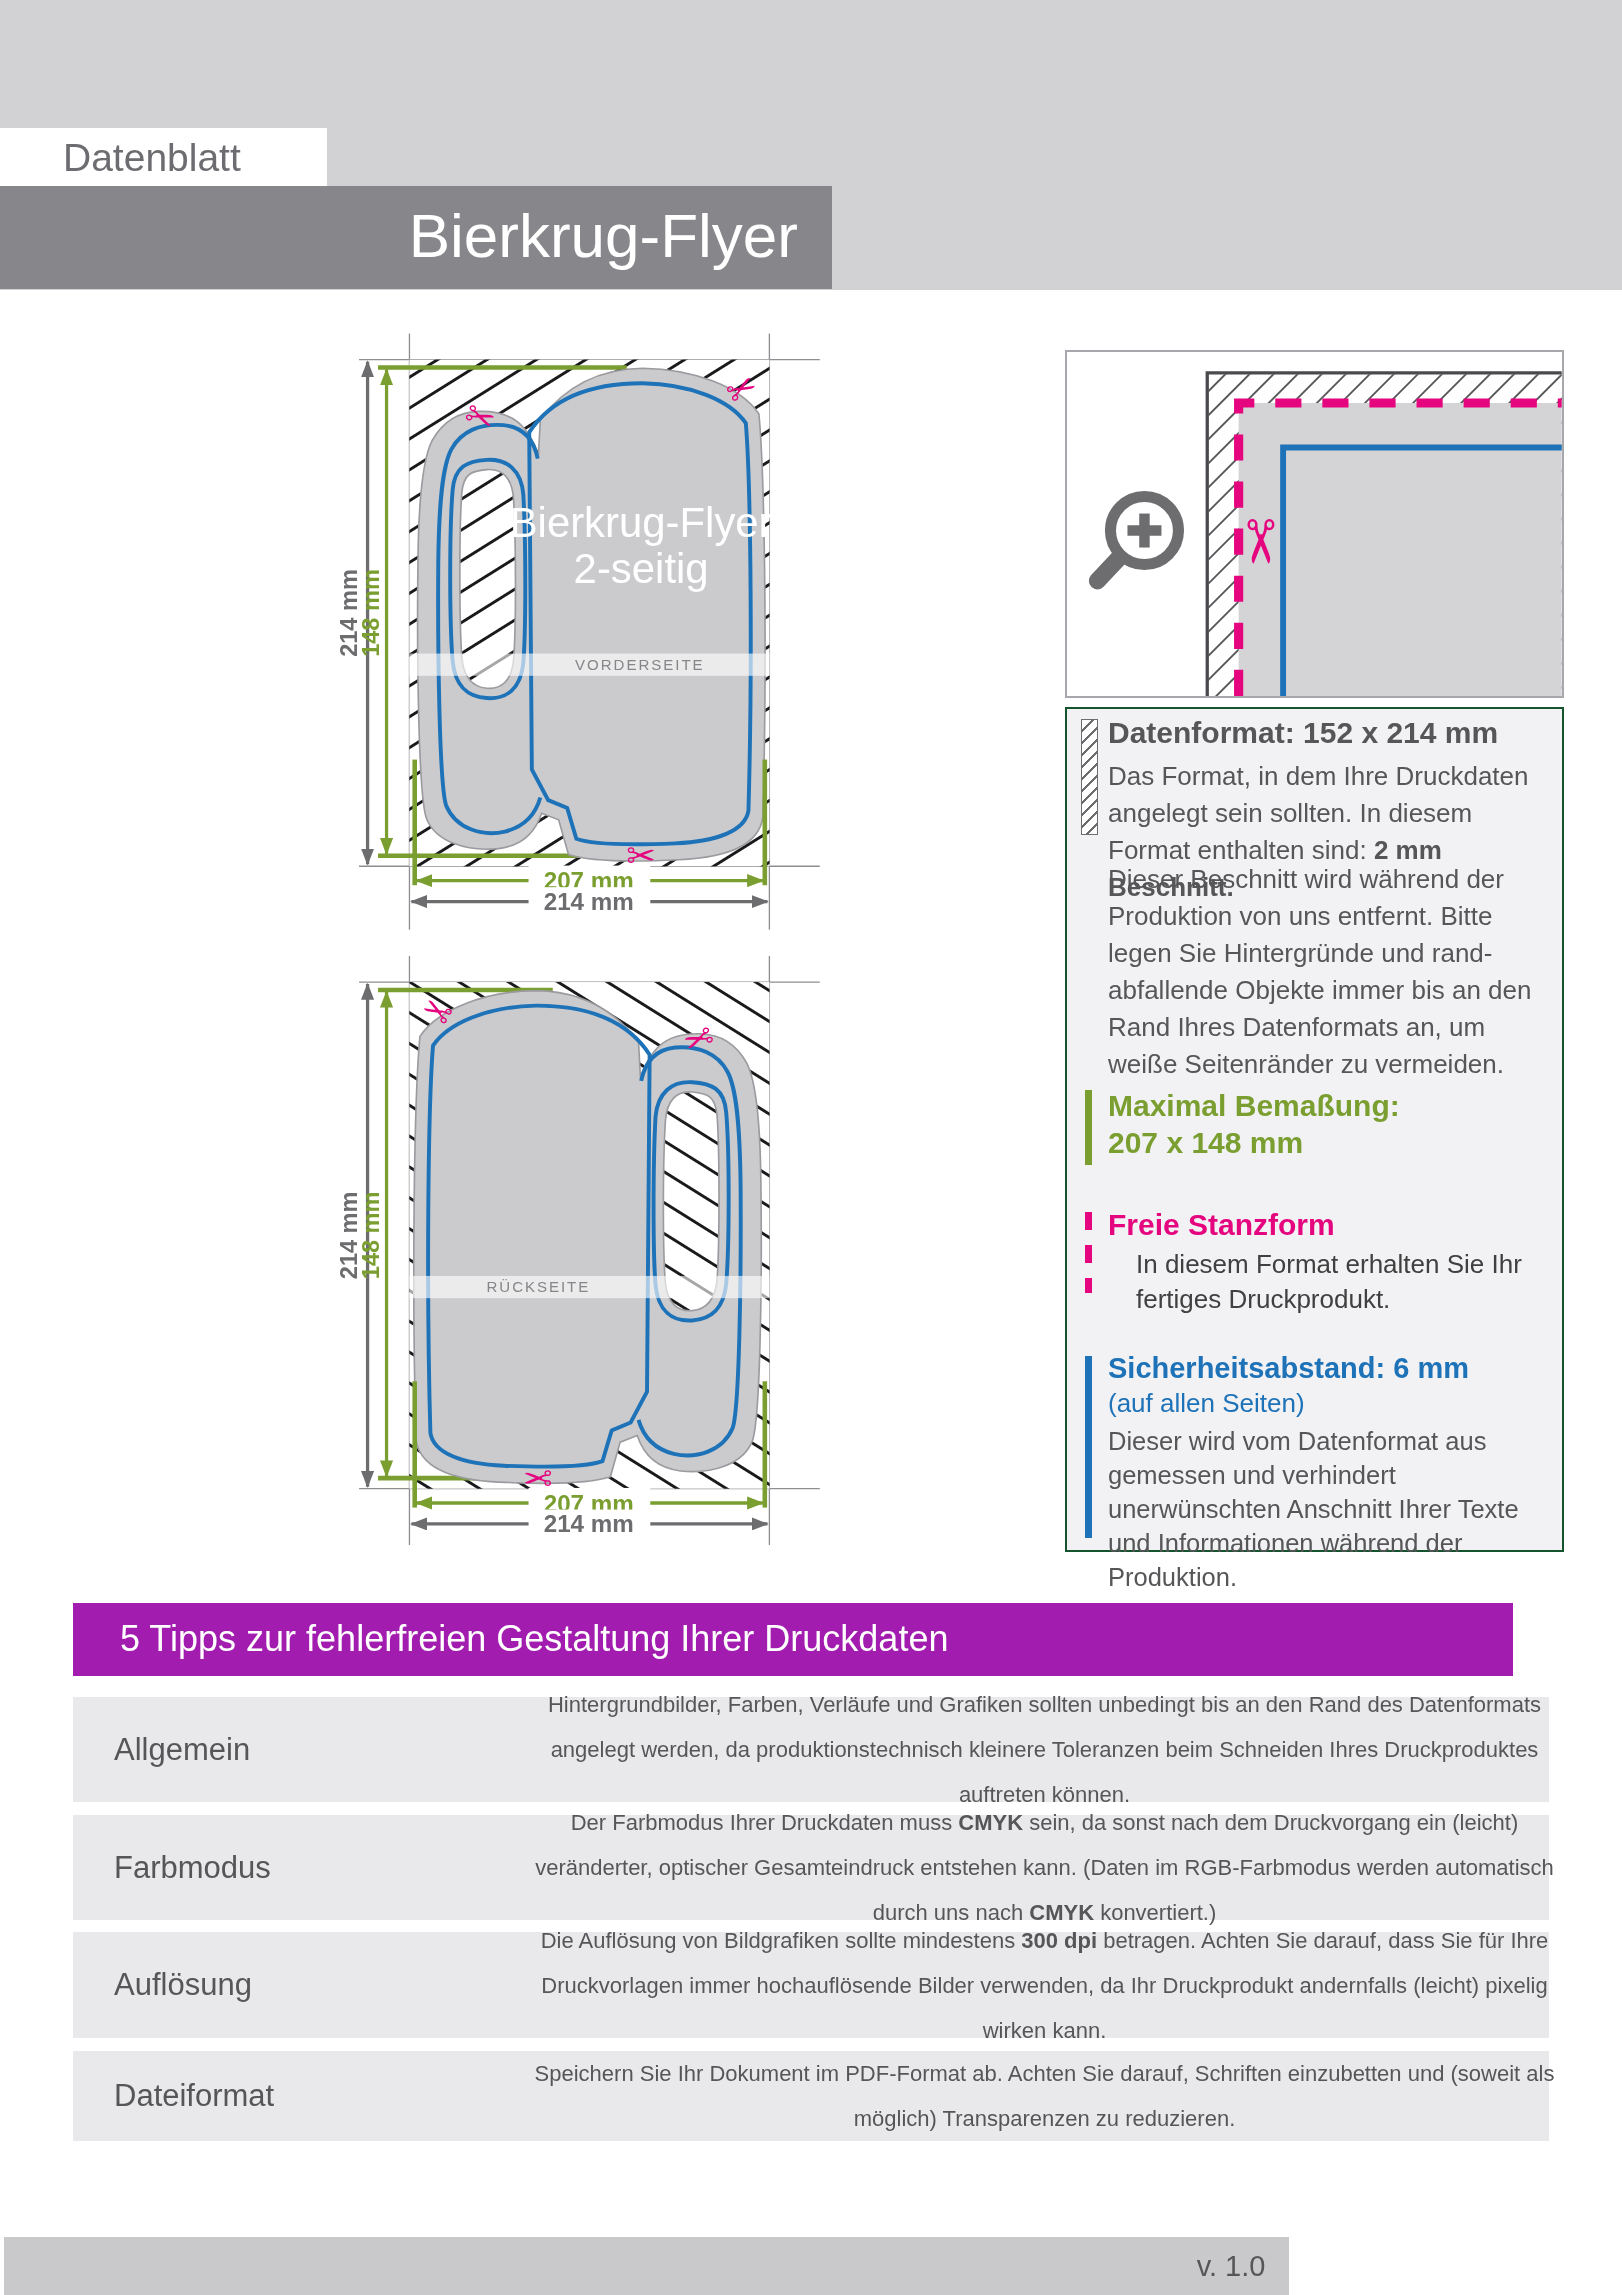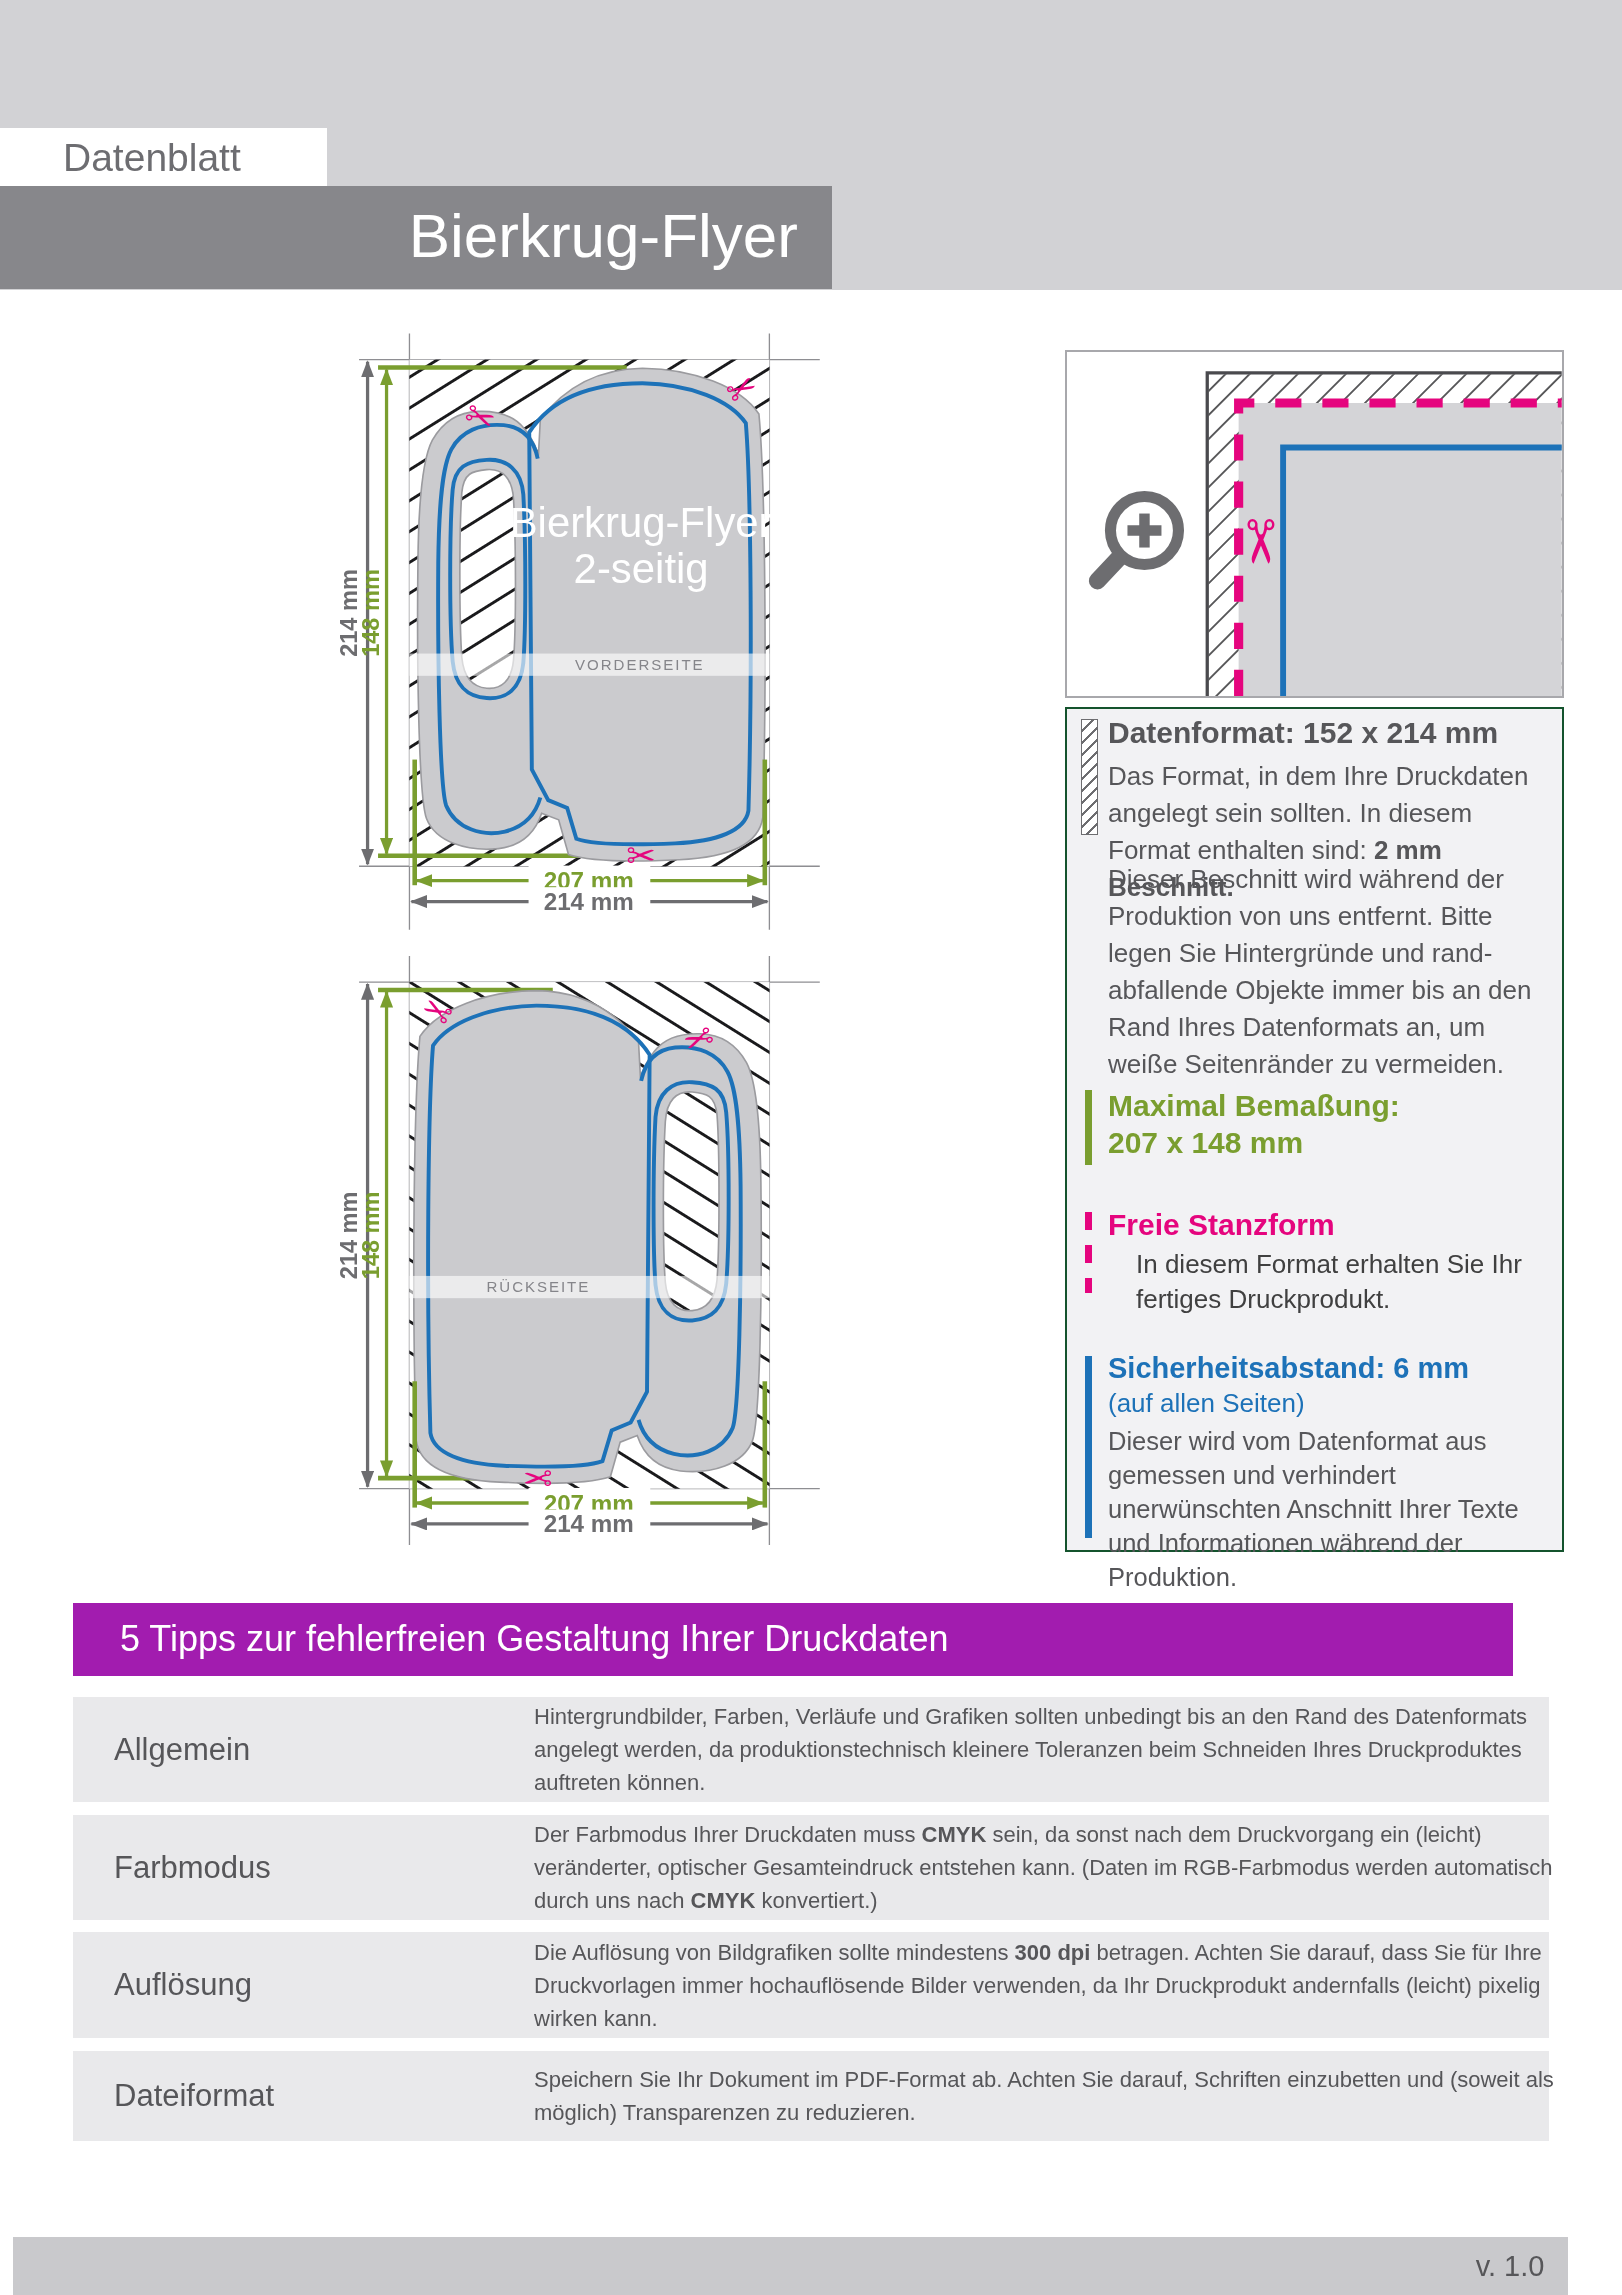--- a/index.html
+++ b/index.html
@@ -31,25 +31,25 @@
   .bar-blue{left:18.3px;top:647px;width:7.2px;height:182px;background:#1d72b8;}
   .h-blue{left:41px;top:643px;font-size:29px;font-weight:bold;color:#1d72b8;}
   .sub-blue{left:41px;top:679px;font-size:26px;color:#1d72b8;}
   .p-blue{left:41px;top:715px;width:445px;font-size:25.5px;line-height:34px;color:#565659;}
 
   
   .tips-banner{left:73px;top:1603px;width:1440px;height:73px;background:#a21caf;}
   .tips-banner span{position:absolute;left:47px;top:0;line-height:72px;font-size:36px;color:#ffffff;}
   .tip-row{left:73px;width:1476px;background:#e9e9eb;display:flex;align-items:center;}
   .tip-label{position:absolute;left:41px;font-size:31px;color:#565659;}
-  .tip-text{position:absolute;left:461px;width:1021px;font-size:22px;line-height:33px;color:#565659;}
+  .tip-text{position:absolute;left:461px;width:1021px;font-size:22px;line-height:45px;color:#565659;text-align:center;}
   .r1{top:1697px;height:105px;} .r2{top:1815px;height:105px;} .r3{top:1932px;height:106px;}
   .r4{top:2051px;height:90px;} .r5{top:2140px;height:75px;}
 
-  .footer{left:13px;top:2237px;width:1555px;height:59px;background:#c9c9cc;}
+  .footer{left:4px;top:2237px;width:1285px;height:59px;background:#c9c9cc;}
   .footer span{position:absolute;right:23.6px;top:0;line-height:59px;font-size:29px;color:#565659;}
 
   b{font-weight:bold;}
   svg text{font-family:"Liberation Sans",sans-serif;}
 </style>
 </head>
 <body>
 
 <div class="page">
 

